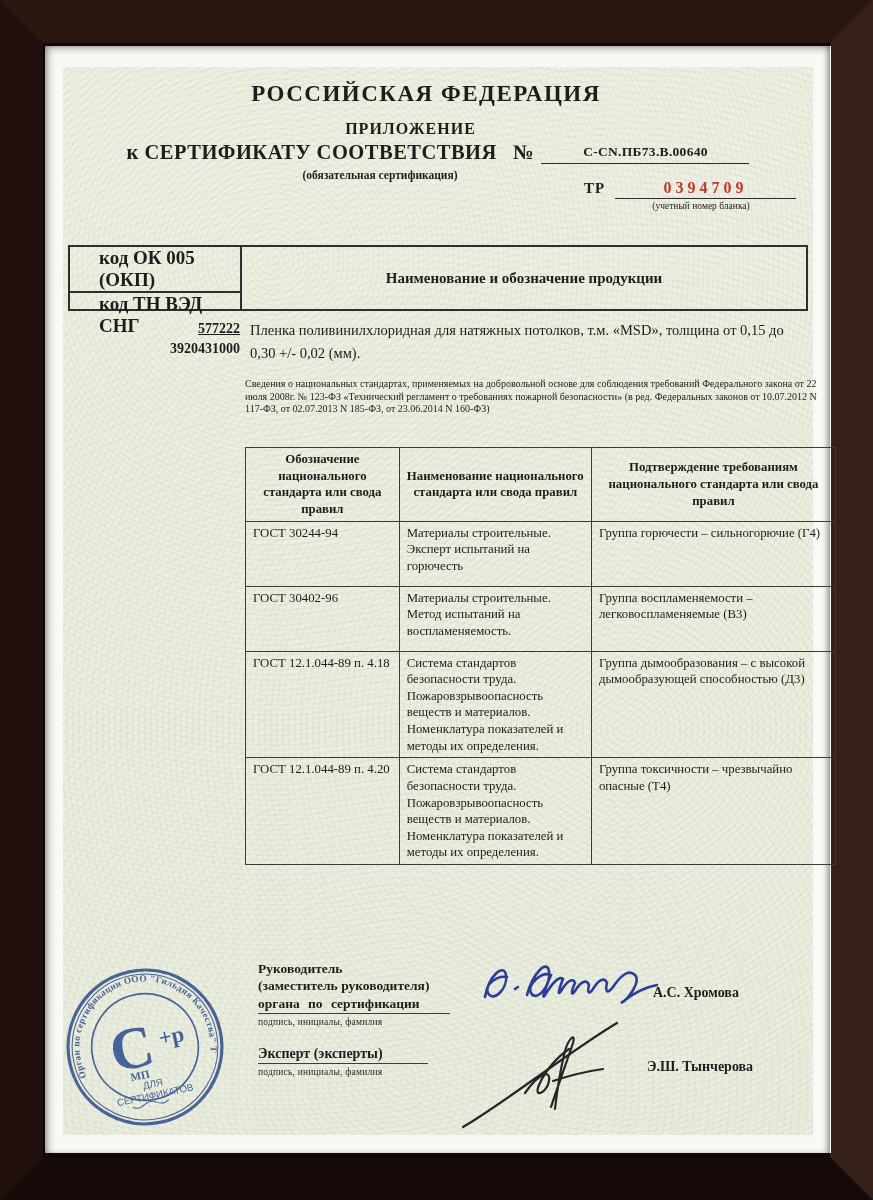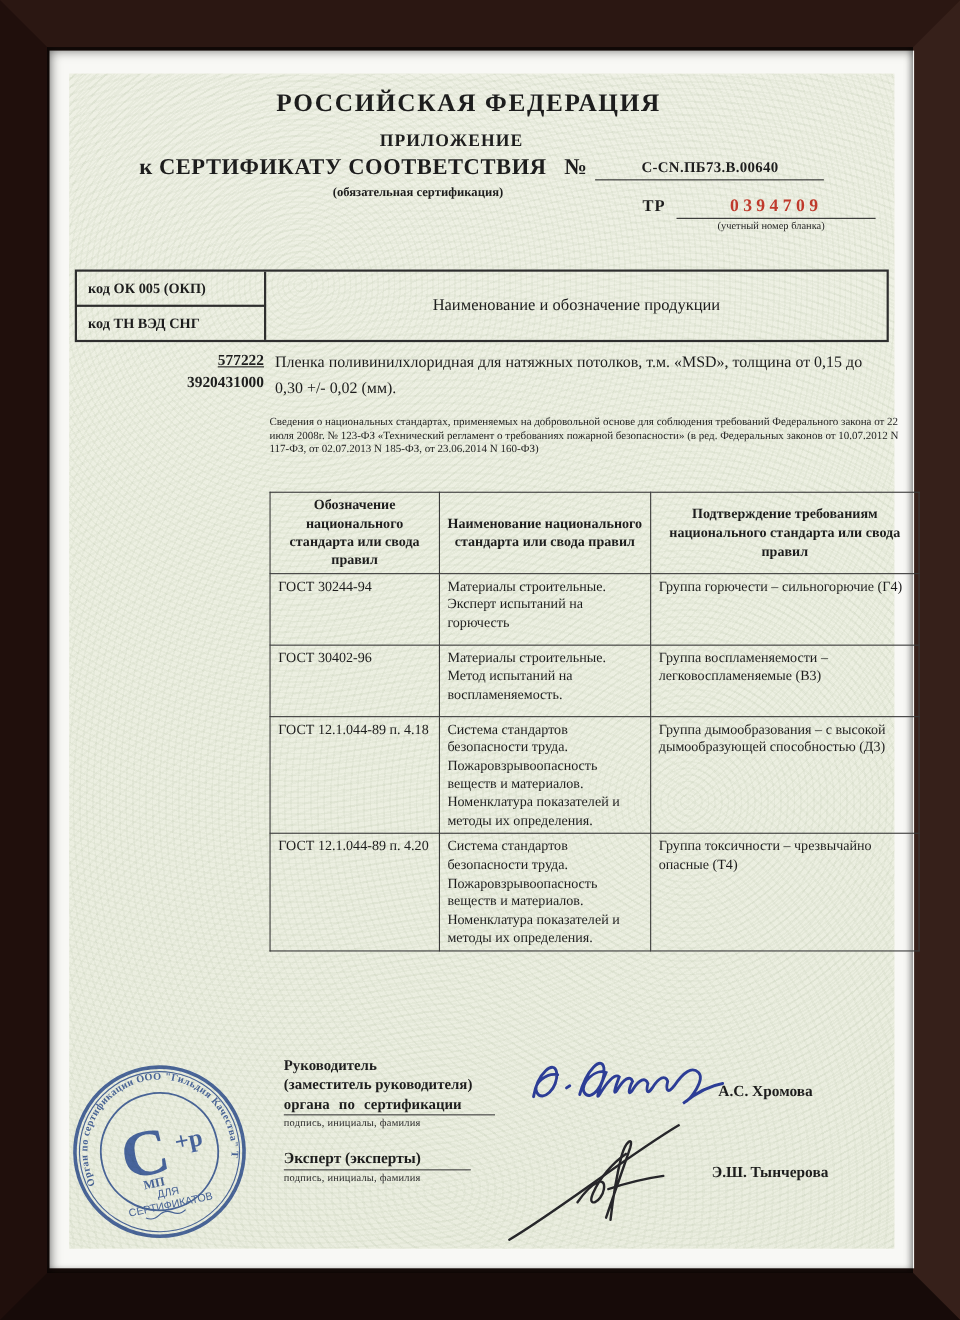--- a/index.html
+++ b/index.html
@@ -74,26 +74,26 @@
     font-size:16px; font-weight:bold; letter-spacing:4px; padding-bottom:1px;
   }
   .trrow .trnote { text-align:center; font-size:9.5px; padding-left:22px; padding-top:2px; }
   
   .codesbox {
     position:absolute; top:178px; left:5px; right:5px; height:66px;
     border:2px solid #2e2e2e; display:flex;
   }
   .codesbox .leftcol { width:172px; border-right:2px solid #2e2e2e; display:flex; flex-direction:column; }
   .codesbox .leftcol .cell {
-    flex:1; display:flex; align-items:center; padding-left:10px;
-    font-size:13px; font-weight:bold;font-family:Liberation Serif, serif;
+    flex:1; display:flex; align-items:center; padding-left:29px;
+    font-size:19px; font-weight:bold;font-family:Liberation Serif, serif;
   }
   .codesbox .leftcol .cell:first-child { border-bottom:2px solid #2e2e2e; }
   .codesbox .rightcol { flex:1; display:flex; align-items:center; justify-content:center;
-    font-size:15px; font-weight:normal; }
+    font-size:15px; font-weight:bold; }
   
   .productrow { position:absolute; top:252px; left:5px; right:5px; display:flex; }
   .productrow .codes { width:172px; text-align:right; font-size:14px; font-weight:600; line-height:1.45; }
   .productrow .codes .okp { text-decoration:underline; }
   .productrow .desc { flex:1; padding-left:10px; font-size:14.5px; line-height:1.6; }
   
   .intro {
     position:absolute; top:311px; left:182px; width:574px;
     font-size:10px; line-height:1.27;
   }

